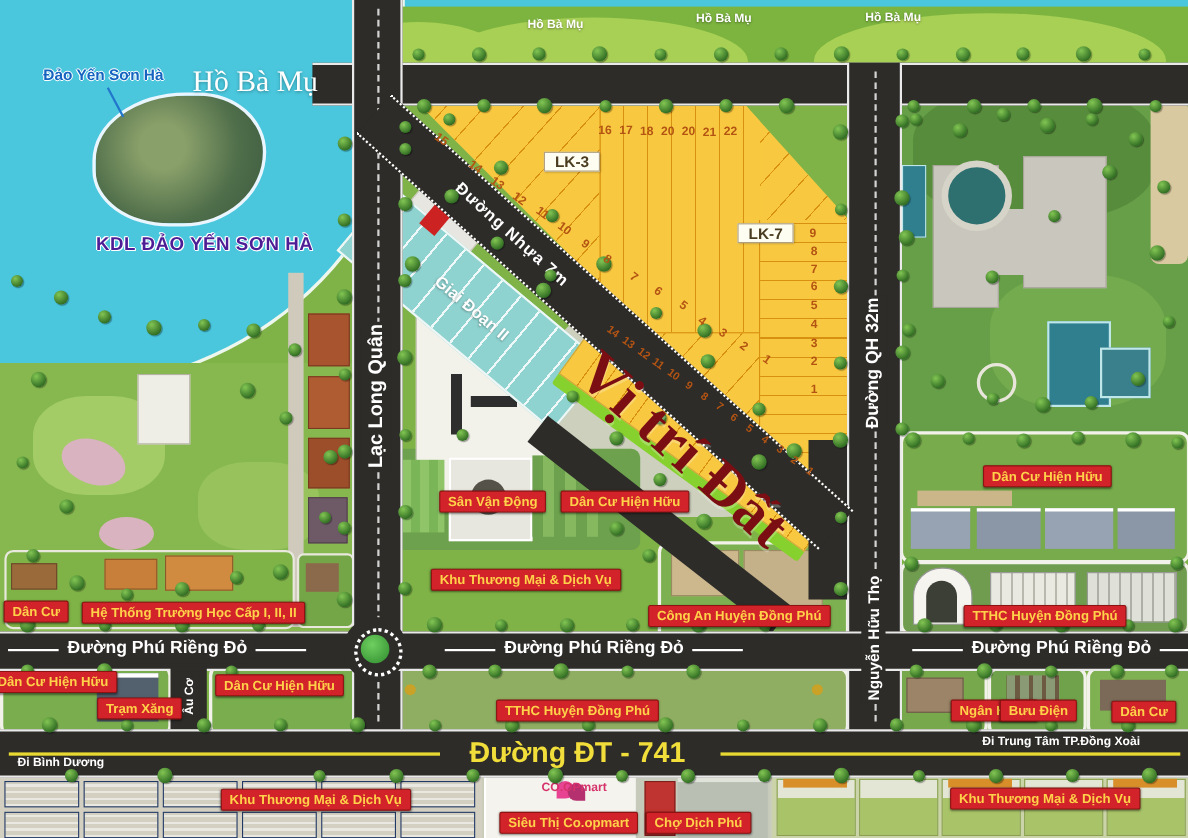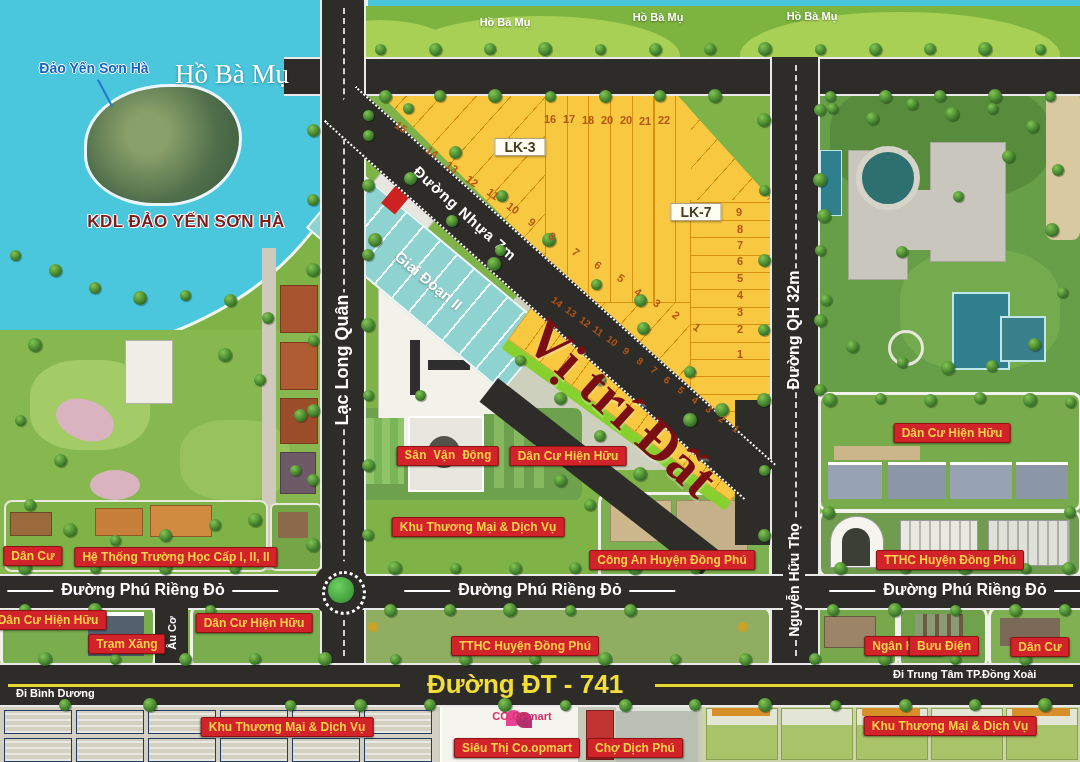--- a/index.html
+++ b/index.html
@@ -59,21 +59,21 @@
       transform:rotate(38deg);transform-origin:top left;z-index:12;}
   .plot-num{position:absolute;transform:translate(-50%,-50%);color:#b45413;font-weight:bold;z-index:25;
       white-space:nowrap;}
   .badge{position:absolute;transform:translate(-50%,-50%);background:#fdfdf2;color:#4a3c20;
       font-weight:bold;font-size:14px;padding:0 9px;border:1px solid #b0a080;z-index:26;
       box-shadow:1px 1px 2px rgba(0,0,0,.35);}
   
   .rlabel{position:absolute;transform:translate(-50%,-50%);background:#d2232a;color:#ffd24a;
       font-weight:bold;font-size:12px;padding:2px 7px;white-space:nowrap;border:1px solid #8f1212;
       border-radius:2px;box-shadow:0 1px 2px rgba(0,0,0,.45);z-index:40;}
-  .kdl{position:absolute;transform:translate(-50%,-50%);color:#7f1d1d;font-weight:800;font-size:17px;
+  .kdl{position:absolute;transform:translate(-50%,-50%);color:#4c1d95;font-weight:800;font-size:17px;
       white-space:nowrap;z-index:40;letter-spacing:.5px;
       text-shadow:1px 0 #fff,-1px 0 #fff,0 1px #fff,0 -1px #fff,1px 1px #fff,-1px -1px #fff;}
   .lakelab{position:absolute;transform:translate(-50%,-50%);color:#fff;z-index:36;white-space:nowrap;
       font-family:"Liberation Serif",serif;font-size:27px;text-shadow:0 1px 3px rgba(0,0,0,.35);}
   .islandlab{position:absolute;transform:translate(-50%,-50%);color:#1565c0;font-weight:bold;
       font-size:14px;z-index:36;white-space:nowrap;
       text-shadow:1px 0 #fff,-1px 0 #fff,0 1px #fff,0 -1px #fff;}
   .shorelab{position:absolute;transform:translate(-50%,-50%);color:#fff;font-weight:bold;font-size:11px;
       z-index:36;white-space:nowrap;text-shadow:0 1px 2px rgba(0,0,0,.4);}
   .vitridat{position:absolute;left:556px;top:306px;transform:rotate(42deg);transform-origin:left top;
@@ -248,21 +248,21 @@
   <div class="lakelab" style="left:232px;top:74px;">Hồ Bà Mụ</div>
   <div class="islandlab" style="left:94px;top:68px;">Đảo Yến Sơn Hà</div>
   <div class="kdl" style="left:186px;top:222px;">KDL ĐẢO YẾN SƠN HÀ</div>
   <div class="shorelab" style="left:505px;top:22px;">Hồ Bà Mụ</div>
   <div class="shorelab" style="left:658px;top:17px;">Hồ Bà Mụ</div>
   <div class="shorelab" style="left:812px;top:16px;">Hồ Bà Mụ</div>
 
   <div id="labels-layer">
       <div class="rlabel" style="left: 33px; top: 556px;">Dân Cư</div>
       <div class="rlabel" style="left: 176px; top: 557px;">Hệ Thống Trường Học Cấp I, II, II</div>
-      <div class="rlabel" style="left: 448px; top: 456px; font-family: Liberation Mono, monospace;">Sân Vận Động</div>
+      <div class="rlabel" style="left: 448px; top: 456px;">Sân Vận Động</div>
       <div class="rlabel" style="left: 568px; top: 456px;">Dân Cư Hiện Hữu</div>
       <div class="rlabel" style="left: 478px; top: 527px;">Khu Thương Mại &amp; Dịch Vụ</div>
       <div class="rlabel" style="left: 672px; top: 560px;">Công An Huyện Đồng Phú</div>
       <div class="rlabel" style="left: 952px; top: 433px;">Dân Cư Hiện Hữu</div>
       <div class="rlabel" style="left: 950px; top: 560px;">TTHC Huyện Đồng Phú</div>
       <div class="rlabel" style="left: 48px; top: 620px;">Dân Cư Hiện Hữu</div>
       <div class="rlabel" style="left: 127px; top: 644px;">Trạm Xăng</div>
       <div class="rlabel" style="left: 254px; top: 623px;">Dân Cư Hiện Hữu</div>
       <div class="rlabel" style="left: 525px; top: 646px;">TTHC Huyện Đồng Phú</div>
       <div class="rlabel" style="left: 904px; top: 646px;">Ngân Hàng</div>

